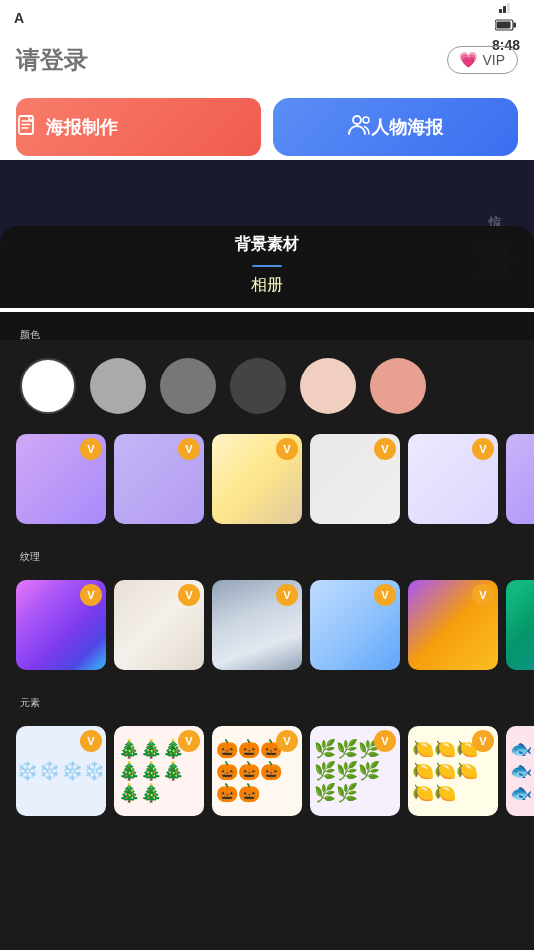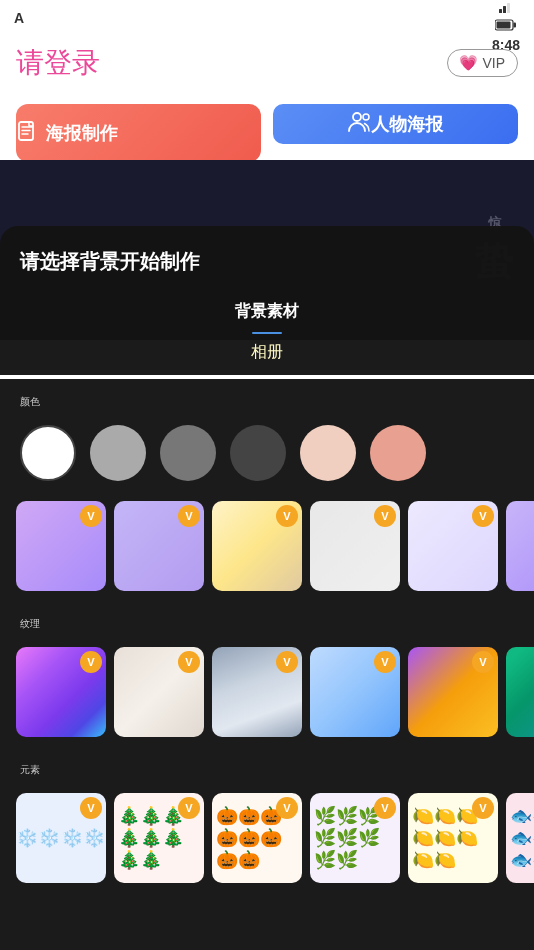--- a/index.html
+++ b/index.html
@@ -36,23 +36,23 @@
 
     
     .app-header {
       background: #fff;
       padding: 8px 16px 12px 16px;
       display: flex;
       align-items: center;
       justify-content: space-between;
     }
     .app-title {
-      font-size: 28px;
-      font-weight: 400;
-      color: #ec4899;
+      font-size: 24px;
+      font-weight: 700;
+      color: #737373;
     }
     .vip-badge {
       display: flex; align-items: center; gap: 4px;
       border: 1.5px solid #999;
       border-radius: 16px;
       padding: 4px 12px;
       font-size: 14px;
       color: #555;
       cursor: pointer;
     }
@@ -76,23 +76,23 @@
       display: flex; align-items: center; 
       gap: 8px;
       color: #fff;
       font-size: 18px;
       font-weight: 600;
       cursor: pointer;
       border: none;
     }
     .btn-person {
       flex: 1;
-      height: 40px;
+      height: 58px;
       background: linear-gradient(135deg, #5b8ef5, #3a6ef0);
-      border-radius: 10px;
+      border-radius: 16px;
       display: flex; align-items: center; justify-content: center;
       gap: 0;
       color: #fff;
       font-size: 18px;
       font-weight: 600;
       cursor: pointer;
       border: none;
     }
     .btn-icon { font-size: 20px; }
 
@@ -379,23 +379,20 @@
 
 <div class="bg-behind">
   <div class="bg-behind-text">
     <div style="font-size:13px;color:rgba(180,180,200,0.4);margin-bottom:4px;">惊</div>
     <div style="font-size:38px;font-weight:900;color:rgba(120,120,150,0.6);">蛰</div>
   </div>
 </div>
 
 <div class="overlay-panel">
 
-  <div class="overlay-header">
-    <div class="overlay-title">请选择背景开始制作</div>
-  </div>
 
   <div class="overlay-tabs">
     <div class="overlay-tab active">
       <span>背景素材</span>
     </div>
     <div class="overlay-tab">
       <span>相册</span>
     </div>
   </div>
 

